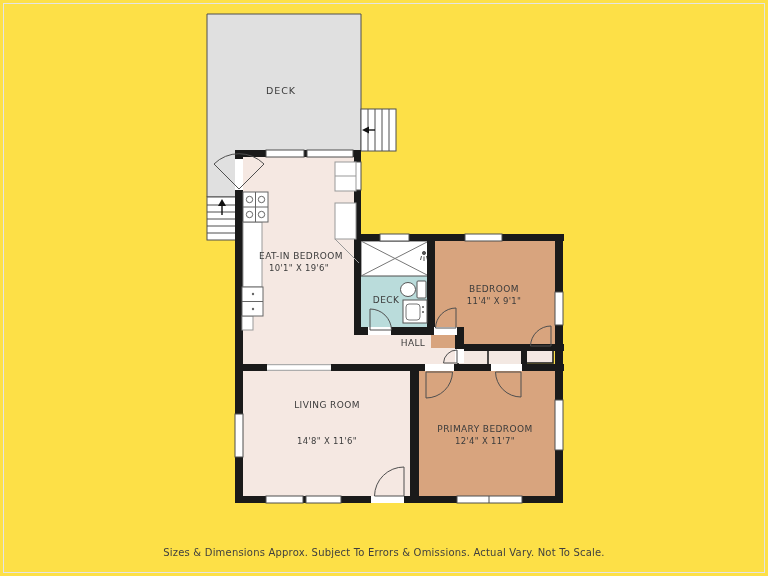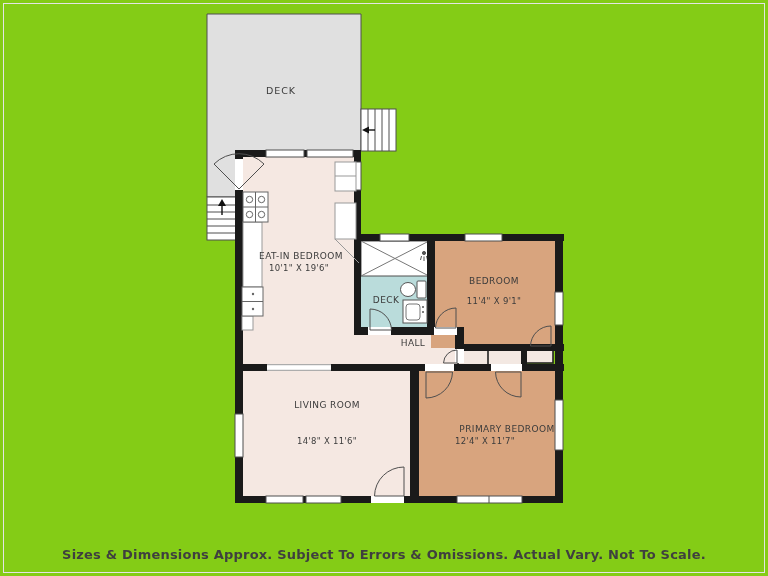--- a/index.html
+++ b/index.html
@@ -1,25 +1,25 @@
 <!DOCTYPE html>
 <html><head>
 <meta charset="utf-8">
 <style>
   html,body{margin:0;padding:0;background:#fff;}
-  .stage{position:relative;width:768px;height:576px;background:#84cc16;overflow:hidden;
+  .stage{position:relative;width:768px;height:576px;background:#fde047;overflow:hidden;
          font-family:"DejaVu Sans","Liberation Sans",sans-serif;}
   .frame{position:absolute;left:3px;top:3px;right:3px;bottom:3px;border:1px solid #e4e4e4;pointer-events:none;}
   svg.plan{position:absolute;left:0;top:0;}
   .lbl{position:absolute;transform:translateX(-50%);white-space:nowrap;color:#3b3b3b;
        font-size:9px;letter-spacing:.4px;font-weight:500;}
   .lbl.dims{font-size:8.5px;letter-spacing:.3px;font-weight:400;}
   .lbl.deck{font-size:9.5px;letter-spacing:1px;}
   .footer{position:absolute;left:384px;top:547px;transform:translateX(-50%);
-          font-size:13px;color:#3f3f3f;letter-spacing:.2px;white-space:nowrap;font-weight:bold;}
+          font-size:10px;color:#3f3f3f;letter-spacing:.2px;white-space:nowrap;}
 </style>
 </head>
 <body>
 
 <div class="stage">
   <div class="frame"></div>
 
   <svg class="plan" width="768" height="576" viewBox="0 0 768 576">
 
     <g>
@@ -165,25 +165,25 @@
     </g>
   </svg>
 
   <div class="lbl deck" style="left:281px;top:85px">DECK</div>
 
   <div class="lbl" style="left:301px;top:251px">EAT-IN BEDROOM</div>
   <div class="lbl dims" style="left:299px;top:263px">10'1" X 19'6"</div>
 
   <div class="lbl" style="left:386px;top:295px">DECK</div>
 
-  <div class="lbl" style="left:494px;top:276px">BEDROOM</div>
+  <div class="lbl" style="left:494px;top:284px">BEDROOM</div>
   <div class="lbl dims" style="left:494px;top:296px">11'4" X 9'1"</div>
 
   <div class="lbl" style="left:413px;top:338px">HALL</div>
 
   <div class="lbl" style="left:327px;top:400px">LIVING ROOM</div>
   <div class="lbl dims" style="left:327px;top:436px">14'8" X 11'6"</div>
 
-  <div class="lbl" style="left:507px;top:424px">PRIMARY BEDROOM</div>
+  <div class="lbl" style="left:485px;top:424px">PRIMARY BEDROOM</div>
   <div class="lbl dims" style="left:485px;top:436px">12'4" X 11'7"</div>
 
   <div class="footer">Sizes &amp; Dimensions Approx. Subject To Errors &amp; Omissions. Actual Vary. Not To Scale.</div>
 </div>
 
 </body></html>

